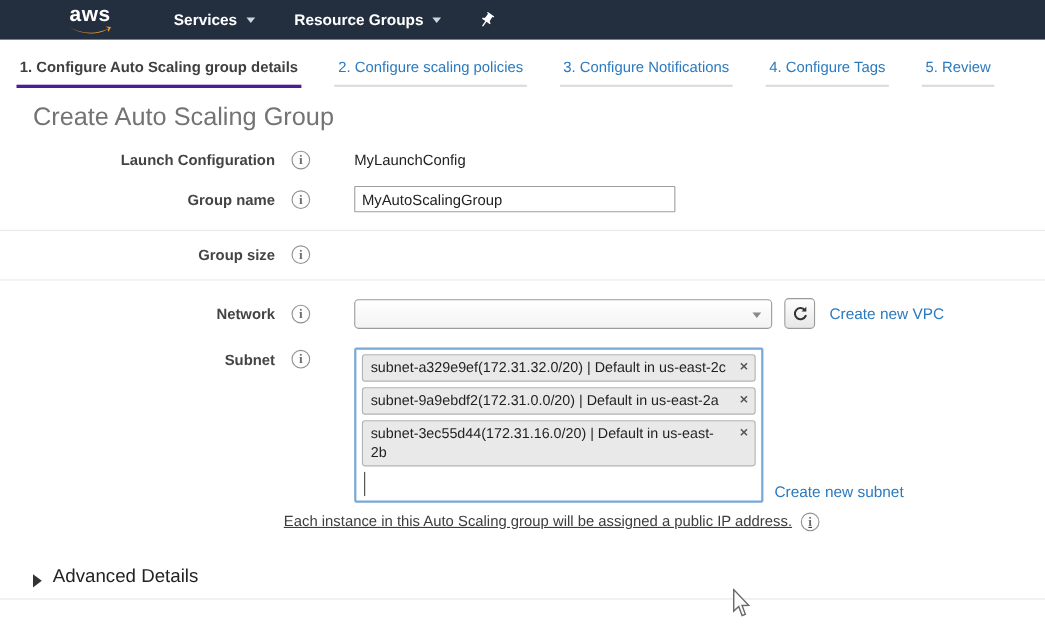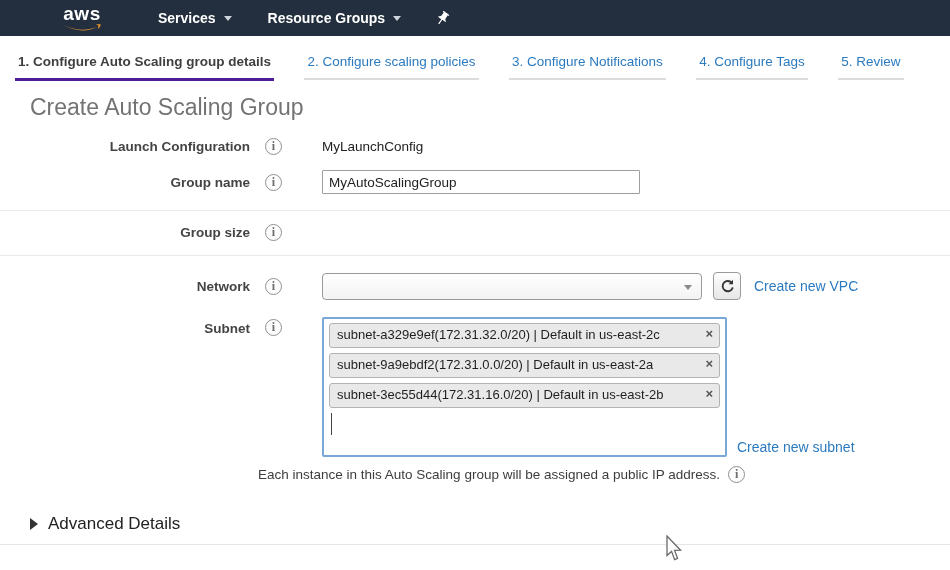--- a/index.html
+++ b/index.html
@@ -29,50 +29,50 @@
 
   .row { display:flex; align-items:center; }
   .label-col { width:250px; text-align:right; font-size:13.5px; font-weight:700; color:#444; flex:none; }
   .info-icon { flex:none; width:17px; height:17px; margin-left:15px; border:1px solid #909090; border-radius:50%;
     color:#6d6d6d; font-family:"Liberation Serif", serif; font-weight:700; font-size:12px; line-height:15px;
     text-align:center; background:#fdfdfd; cursor:pointer; }
   .control-col { margin-left:40px; font-size:13.5px; color:#222; display:flex; align-items:center; }
 
   .row-launch { margin-top:4px; height:30px; }
   .row-name { margin-top:4px; height:34px; }
-  .text-input { width:318px; height:24px; border:1px solid #9e9e9e; border-radius:1px; padding:0 6px;
+  .text-input { width:292px; height:24px; border:1px solid #9e9e9e; border-radius:1px; padding:0 6px;
     font-size:13.5px; font-family:inherit; color:#222; }
   .divider { border-top:1px solid #e9e9e9; margin-top:11px; }
   .row-size { padding:13px 0 14px 0; }
   .size-input { width:35px; height:26px; border:1px solid #9e9e9e; border-radius:2px; text-align:center;
     font-size:13.5px; font-family:inherit; margin:0 7px; color:#222; }
   .row-network { padding-top:16px; }
   .select-box { position:relative; width:380px; height:27px; border:1px solid #9a9a9a; border-radius:4px;
     background:linear-gradient(#ffffff,#f3f3f3); display:flex; align-items:center; padding:0 22px 0 10px;
     cursor:pointer; color:#222; }
   .select-caret { position:absolute; right:9px; top:11px; width:0; height:0;
     border-left:4px solid transparent; border-right:4px solid transparent; border-top:5px solid #8a8a8a; }
   .refresh-btn { width:28px; height:28px; margin-left:11px; border:1px solid #9a9a9a; border-radius:4px;
     background:linear-gradient(#fefefe,#e7e7e7); display:flex; align-items:center; justify-content:center; cursor:pointer; }
   .link { color:#2b7abf; font-size:14px; text-decoration:none; cursor:pointer; }
   .network-link { margin-left:13px; }
 
   .row-subnet { margin-top:17px; align-items:flex-start; }
   .subnet-wrap { display:flex; align-items:flex-end; }
-  .multiselect { width:405px; min-height:140px; border:2px solid #77a8d8; border-radius:2px; background:#fff;
+  .multiselect { width:372px; min-height:140px; border:2px solid #77a8d8; border-radius:2px; background:#fff;
     padding:4px 5px; cursor:text; }
   .chip { position:relative; background:#e9e9e9; border:1px solid #b3b3b3; border-radius:3px;
     padding:3px 24px 3px 7px; margin-bottom:5px; font-size:13px; line-height:1.3; color:#1f1f1f; }
   .chip-x { position:absolute; top:2px; right:6px; color:#555; font-size:13px; font-weight:700; cursor:pointer; }
   .text-caret { display:block; width:1px; height:22px; background:#444; margin:5px 0 0 2px; }
   .subnet-link { margin-left:10px; margin-bottom:2px; }
-  .subnet-note { margin:9px 0 10px 258px; font-size:13.5px; color:#3d3d3d; display:flex; align-items:center; }
+  .subnet-note { margin:9px 0 10px 258px; font-size:13.5px; color:#3d3d3d; display:flex; align-items:flex-start;text-decoration:underline; }
   .subnet-note .info-icon { margin-left:8px; }
 
-  .advanced { margin:31px 0 0 30px; display:flex; align-items:center; font-size:17px; color:#222; cursor:pointer; }
+  .advanced { margin:31px 0 0 30px; display:flex; align-items:flex-end; font-size:17px; color:#222; cursor:pointer; }
   .disclosure { width:0; height:0; border-top:6px solid transparent; border-bottom:6px solid transparent;
     border-left:8px solid #333; margin-right:10px; }
   .bottom-rule { border-top:1px solid #e5e5e5; margin-top:10px; }
 
   .mouse-cursor { position:absolute; left:665px; top:535px; pointer-events:none; }
 </style>
 </head>
 <body>
 
 <div class="navbar">

